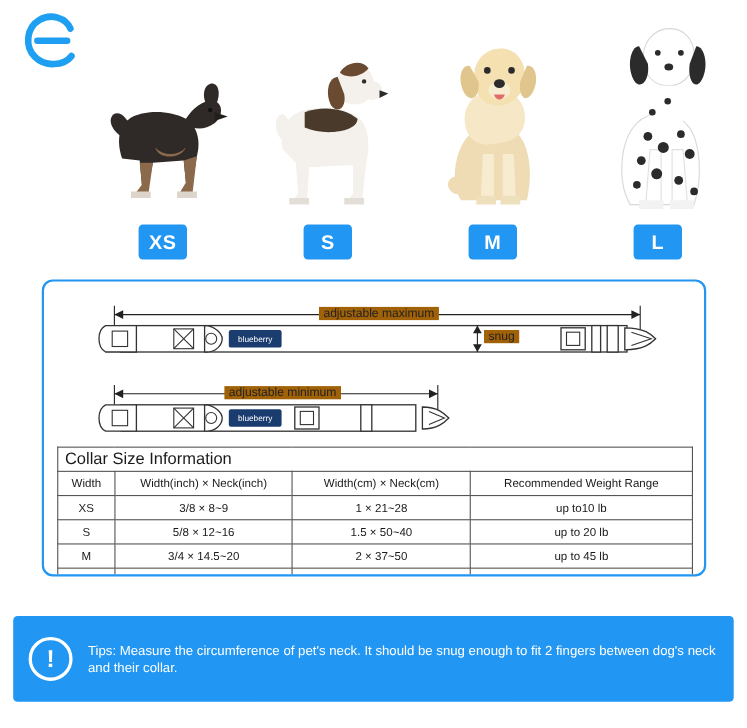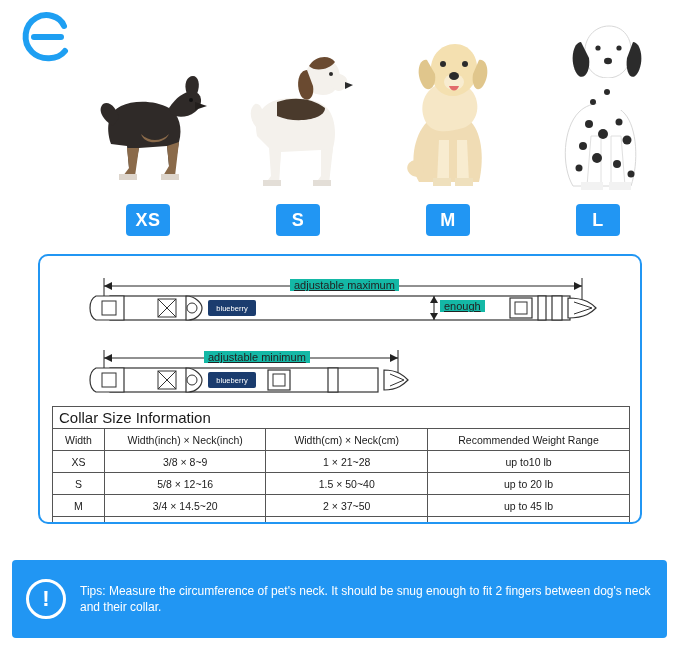--- a/index.html
+++ b/index.html
@@ -83,24 +83,23 @@
   }
   .diagram {
     position: relative;
     width: 100%;
     height: 148px;
   }
   .dim-label {
     position: absolute;
     font-size: 11px;
     color: #222;
-    background: #14b8a6;
+    background: #a16207;
     padding: 0 4px;
     white-space: nowrap;
-    text-decoration: underline;
   }
 
   
   .table-wrap {
     position: absolute;
     left: 12px;
     top: 150px;
     width: 578px;
   }
   table.size-table {
@@ -346,21 +345,21 @@
         <rect x="168" y="116" width="48" height="16" rx="2" fill="#1b3c6e"></rect>
         <text x="192" y="127" font-family="Liberation Sans, sans-serif" font-size="7.5" fill="#ffffff" text-anchor="middle">blueberry</text>
         <rect x="228" y="114" width="22" height="20" fill="#fff" stroke="#333" stroke-width="1.2"></rect>
         <rect x="233" y="118" width="12" height="12" fill="#fff" stroke="#333" stroke-width="1"></rect>
         <rect x="288" y="112" width="10" height="24" fill="#fff" stroke="#333" stroke-width="1.2"></rect>
         <path d="M344 114 C358 114 364 120 368 124 C364 128 358 134 344 134 Z" fill="#fff" stroke="#333" stroke-width="1.2"></path>
         <path d="M350 118 L364 124 L350 130" fill="none" stroke="#333" stroke-width="1"></path>
       </svg>
 
       <div class="dim-label" style="left:250px; top:23px;">adjustable maximum</div>
-      <div class="dim-label" style="left:400px; top:44px;">enough</div>
+      <div class="dim-label" style="left:400px; top:44px;">snug</div>
       <div class="dim-label" style="left:164px; top:95px;">adjustable minimum</div>
     </div>
 
     <div class="table-wrap">
       <table class="size-table">
         <tbody>
             <tr>
           <td class="title-cell" colspan="4">Collar Size Information</td>
         </tr>
         <tr>

